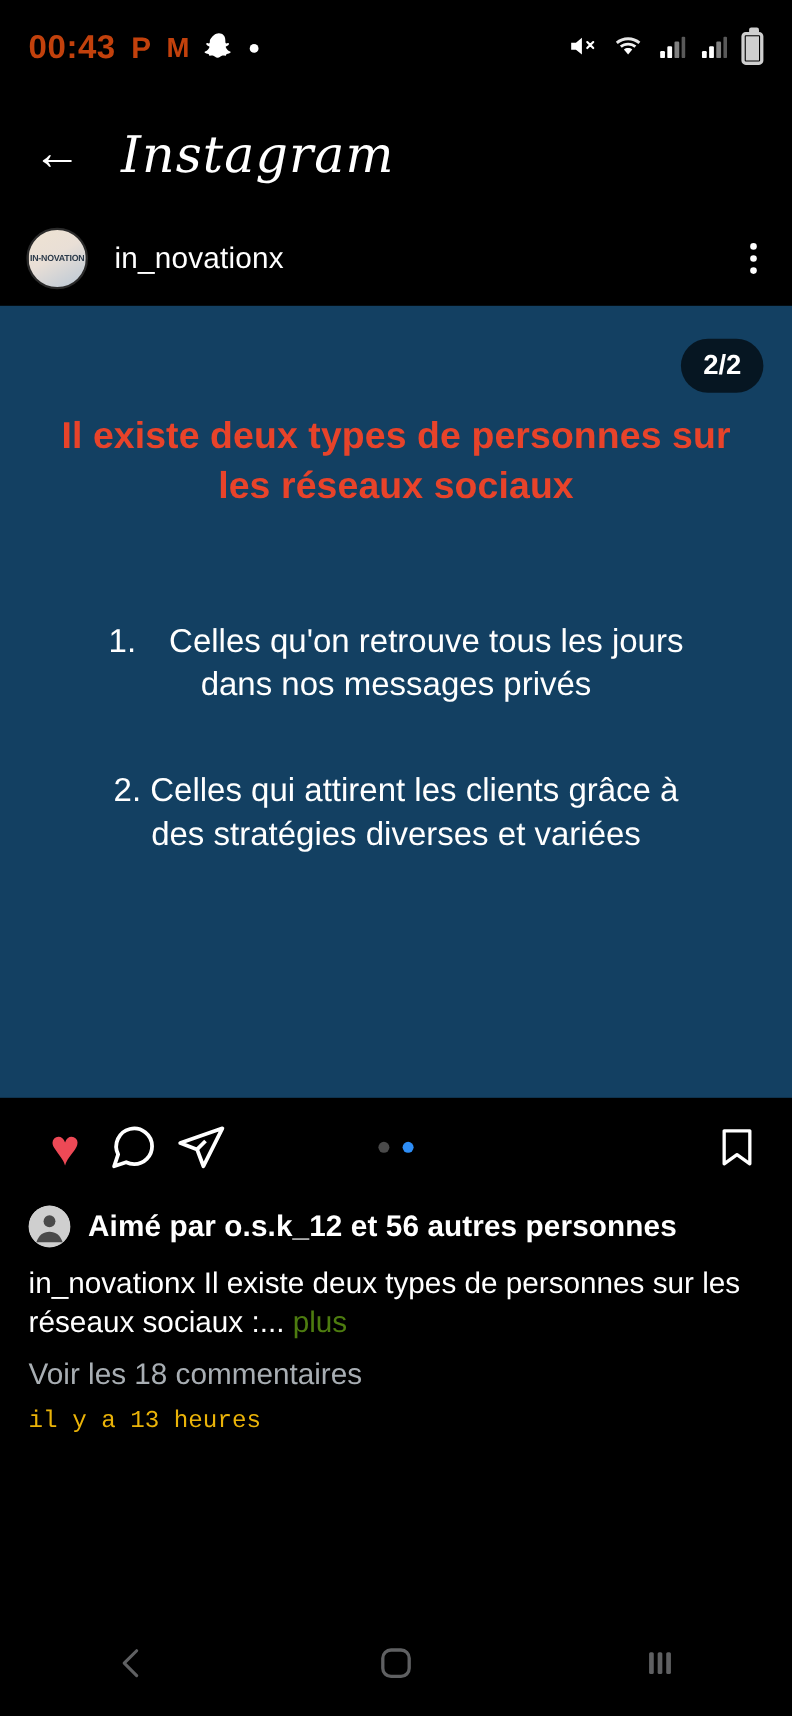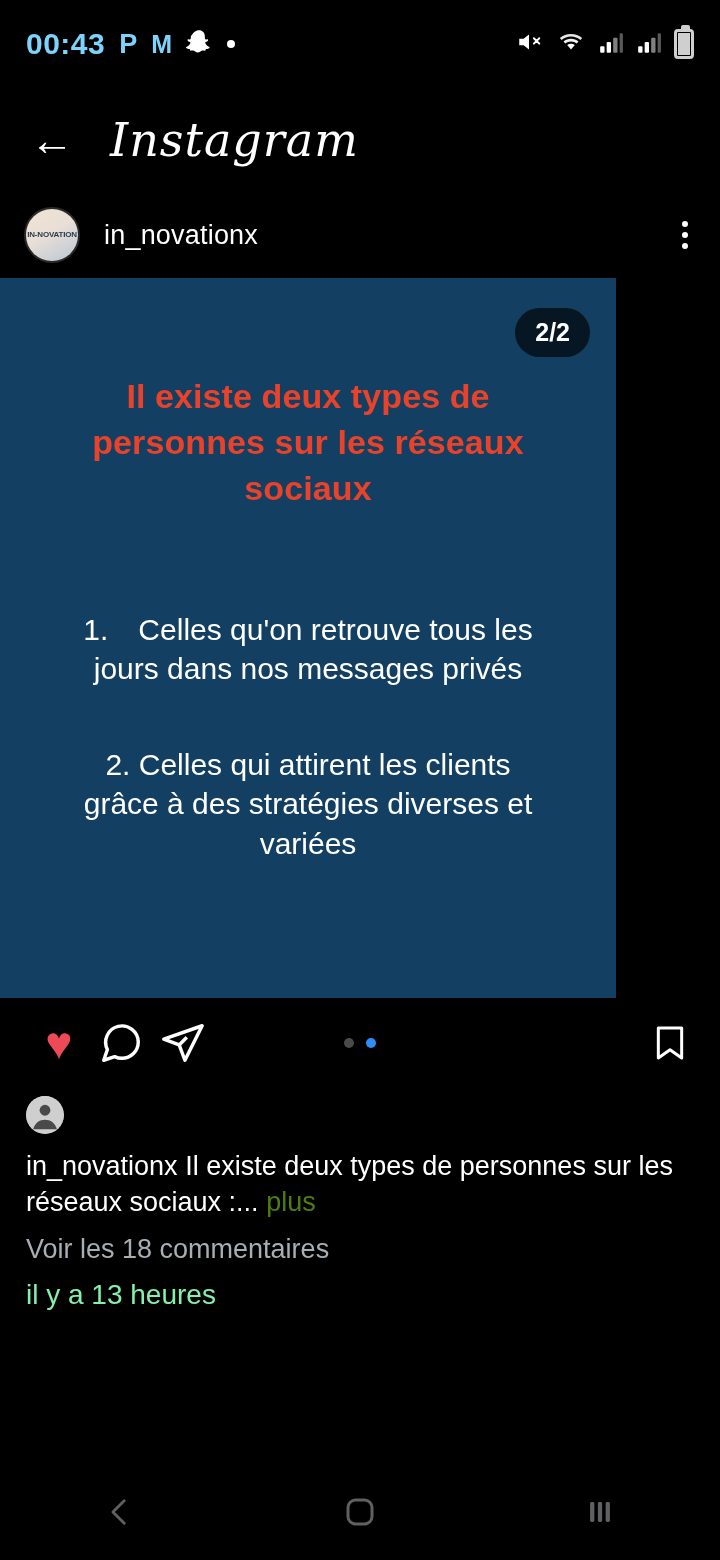--- a/index.html
+++ b/index.html
@@ -9,21 +9,21 @@
     font-family: "Liberation Sans", sans-serif;
     overflow: hidden;
   }
   .phone { position: relative; width: 720px; height: 1560px; background: #000; }
 
   
   .statusbar {
     height: 88px;
     display: flex; align-items: center;
     padding: 0 26px;
-    color: #7dd3fc;
+    color: #c2410c;
   }
   .status-left { display: flex; align-items: center; gap: 14px; }
   .status-time { font-size: 30px; font-weight: 700; letter-spacing: .5px; }
   .status-right { margin-left: auto; display: flex; align-items: center; gap: 12px; }
   .ic { display: inline-block; }
   .p-icon {
     font-size: 27px; font-weight: 700; line-height: 1;
   }
   .gmail-icon { font-size: 25px; font-weight: 700; letter-spacing: -1px;}
   .snap-icon { font-size: 26px; line-height: 1; }
@@ -78,21 +78,21 @@
   .more-dots {
     margin-left: auto; color: #fff; font-size: 34px; line-height: .6;
     letter-spacing: 0; padding-right: 10px; font-weight: 700;
     display: flex; flex-direction: column; gap: 5px; align-items: center;
   }
   .more-dots i { width: 6px; height: 6px; background:#fff; border-radius:50%; display:block; }
 
   
   .media {
     position: relative;
-    width: 616px; height: 720px;
+    width: 720px; height: 720px;
     background: #0f405f;
     background: #134062;
   }
   .counter {
     position: absolute; top: 30px; right: 26px;
     background: rgba(0,0,0,.65); color: #fff;
     font-size: 25px; font-weight: 600;
     padding: 10px 20px; border-radius: 26px;
   }
   .media-inner { padding: 96px 38px 0; text-align: center; }
@@ -140,21 +140,21 @@
   .caption .user { font-weight: 400; }
   .caption .more { color: #4d7c0f; }
   .view-comments {
     margin-top: 14px; font-size: 27px; color: #a8aeb3;
   }
   .comment-row {
     margin-top: 14px; font-size: 27px; color: #fff;
     display: flex; align-items: center;
   }
   .comment-row .clike { margin-left: auto; color:#c9cdd1; font-size: 28px; }
-  .time-ago { margin-top: 14px; font-size: 28px; color: #86efac; }
+  .time-ago { margin-top: 14px; font-size: 22px; color: #eab308; font-family: Liberation Mono, monospace; }
 
   
   .navbar {
     position: absolute; bottom: 0; left: 0; width: 720px; height: 96px;
     display: flex; align-items: center; justify-content: space-around;
     color: #5f6062;
   }
   .nav-ic { width: 46px; height: 46px; display:flex; align-items:center; justify-content:center; }
 </style>
 </head>
@@ -264,20 +264,21 @@
 
   <div class="caption-block">
     <div class="likes-row">
       <span class="likes-avatar">
         <svg viewBox="0 0 24 24" width="38" height="38">
             <circle cx="12" cy="12" r="12" fill="#cfcfcf"></circle>
             <circle cx="12" cy="9" r="3.4" fill="#4a4a4a"></circle>
             <path d="M4.5 21c1.2-4 4-6 7.5-6s6.3 2 7.5 6z" fill="#4a4a4a"></path>
           </svg>
       </span>
+      <span class="likes-text">Aimé par o.s.k_12 et 56 autres personnes</span>
     </div>
     <div class="caption">
       <span class="user">in_novationx</span>
       <span>Il existe deux types de personnes sur les réseaux sociaux :...</span><span class="more"> plus</span>
     </div>
     <div class="view-comments">Voir les 18 commentaires</div>
     <div class="time-ago">il y a 13 heures</div>
   </div>
 
   <div class="navbar">

